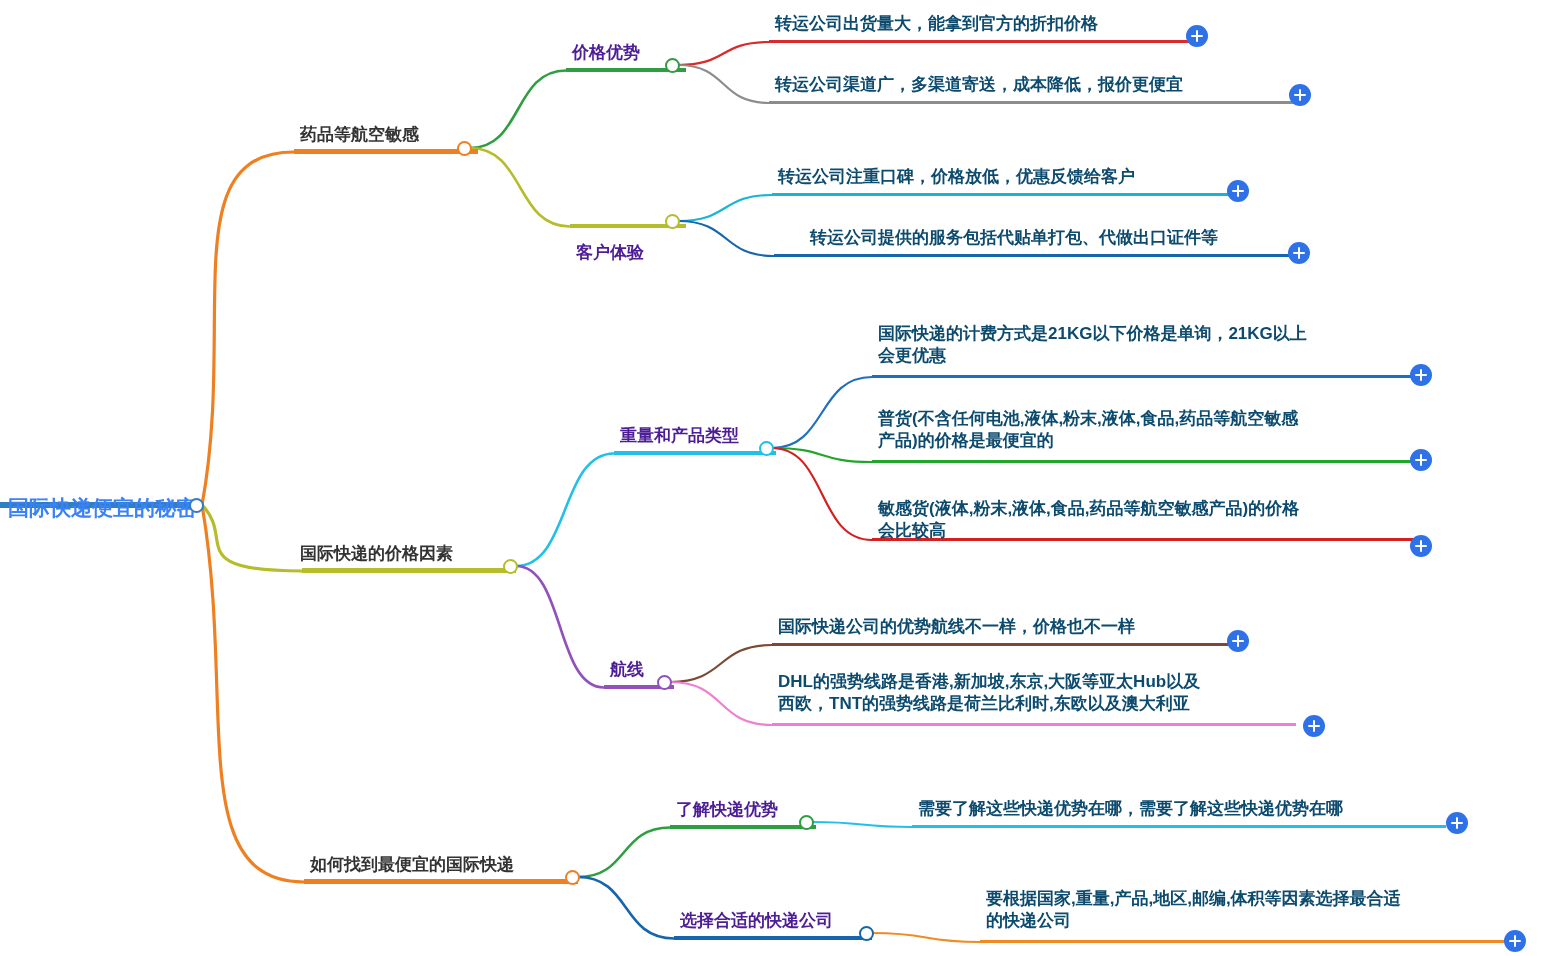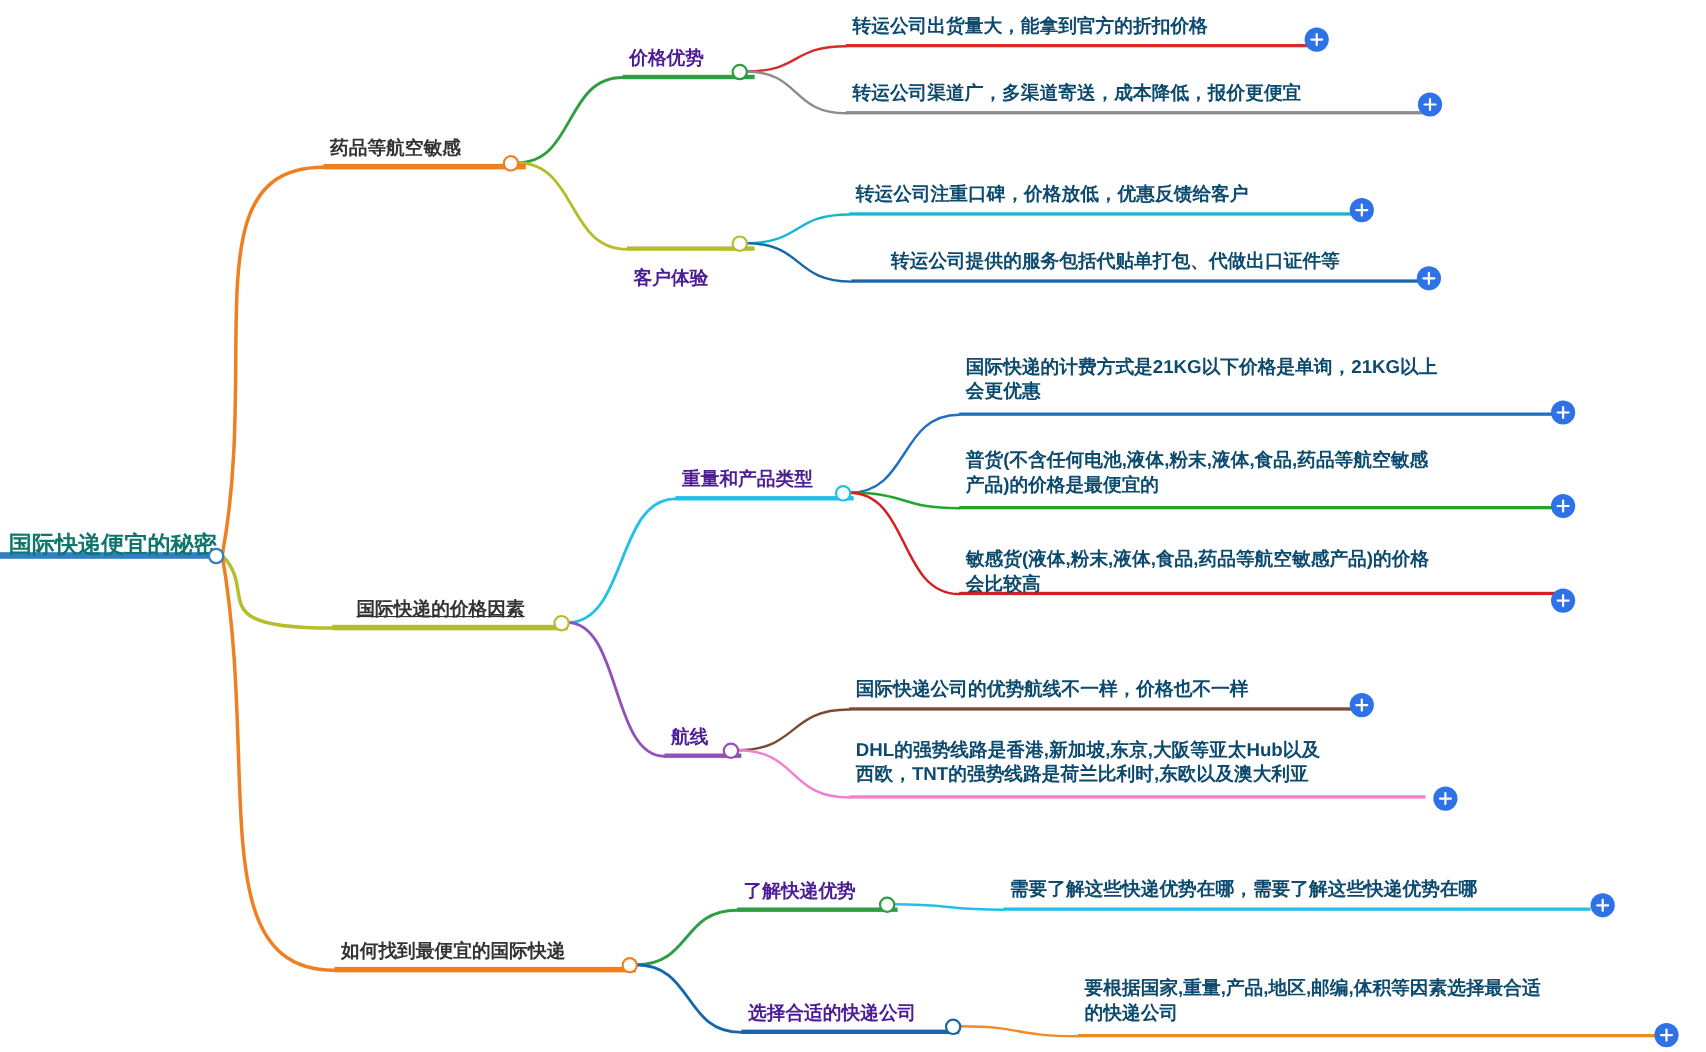--- a/index.html
+++ b/index.html
@@ -33,22 +33,23 @@
   .node-label {
     position: absolute;
     bottom: 1px;
     white-space: pre;
     color: #3a3a3a;
     line-height: 1.32;
   }
   .root-label {
     font-size: 21px;
     font-weight: bold;
-    color: #0f766e;
+    color: #3b82f6;
     left: 8px;
+    margin-top: 12px;
   }
   .main-label {
     font-size: 17px;
     font-weight: bold;
     color: #333333;
     left: 10px;
   }
   .sub-label {
     font-size: 17px;
     font-weight: bold;
@@ -145,21 +146,21 @@
       <div class="node" style="left: 570px; top: 224px; width: 116px; height: 4px; background: rgb(181, 189, 43);"></div>
       <div class="node-label sub-label" style="position: absolute; left: 576px; top: 198px; bottom: auto; margin-top: 44px;">客户体验</div>
       <div class="conn-dot" style="left: 664.5px; top: 213.5px; border-color: rgb(181, 189, 43);"></div>
       <div class="node" style="left: 772px; top: 193.4px; width: 462px; height: 2.6px; background: rgb(24, 180, 214);"></div>
       <div class="node-label leaf-label" style="position: absolute; left: 778px; top: 166px; bottom: auto;">转运公司注重口碑，价格放低，优惠反馈给客户</div>
       <div class="plus-btn" title="leaf-zhuzhong-koubei" style="left: 1227px; top: 180px; background: rgb(47, 114, 232);"></div>
       <div class="node" style="left: 774px; top: 254.4px; width: 516px; height: 2.6px; background: rgb(23, 102, 173);"></div>
       <div class="node-label leaf-label" style="position: absolute; left: 780px; top: 227px; bottom: auto; margin-left: 30px;">转运公司提供的服务包括代贴单打包、代做出口证件等</div>
       <div class="plus-btn" title="leaf-fuwu-baokuo" style="left: 1288px; top: 242px; background: rgb(47, 114, 232);"></div>
       <div class="node" style="left: 302px; top: 568px; width: 214px; height: 5px; background: rgb(181, 189, 43);"></div>
-      <div class="node-label main-label" style="position: absolute; left: 324px; top: 543px; bottom: auto; text-decoration: underline;">国际快递的价格因素</div>
+      <div class="node-label main-label" style="position: absolute; left: 300px; top: 543px; bottom: auto;">国际快递的价格因素</div>
       <div class="conn-dot" style="left: 502.5px; top: 558.5px; border-color: rgb(181, 189, 43);"></div>
       <div class="node" style="left: 614px; top: 451px; width: 162px; height: 4px; background: rgb(34, 192, 232);"></div>
       <div class="node-label sub-label" style="position: absolute; left: 620px; top: 425px; bottom: auto;">重量和产品类型</div>
       <div class="conn-dot" style="left: 758.5px; top: 440.5px; border-color: rgb(34, 192, 232);"></div>
       <div class="node" style="left: 872px; top: 375.4px; width: 546px; height: 2.6px; background: rgb(31, 111, 192);"></div>
       <div class="node-label leaf-label" style="position: absolute; left: 878px; top: 323px; bottom: auto;">国际快递的计费方式是21KG以下价格是单询，21KG以上
 会更优惠</div>
       <div class="plus-btn" title="leaf-jifei-fangshi" style="left: 1410px; top: 364px; background: rgb(47, 114, 232);"></div>
       <div class="node" style="left: 872px; top: 460.4px; width: 546px; height: 2.6px; background: rgb(33, 166, 43);"></div>
       <div class="node-label leaf-label" style="position: absolute; left: 878px; top: 408px; bottom: auto;">普货(不含任何电池,液体,粉末,液体,食品,药品等航空敏感

